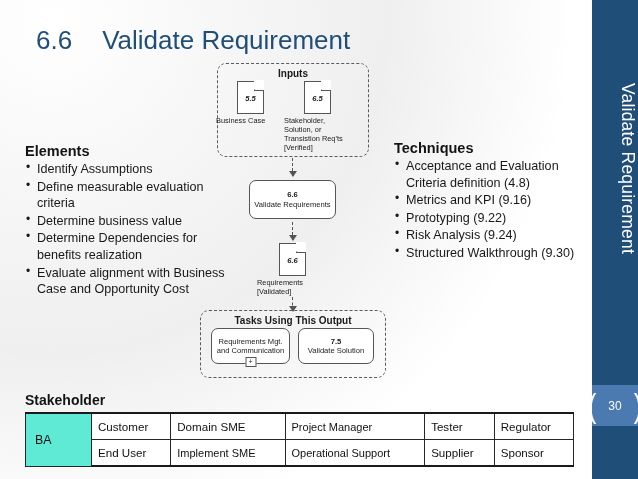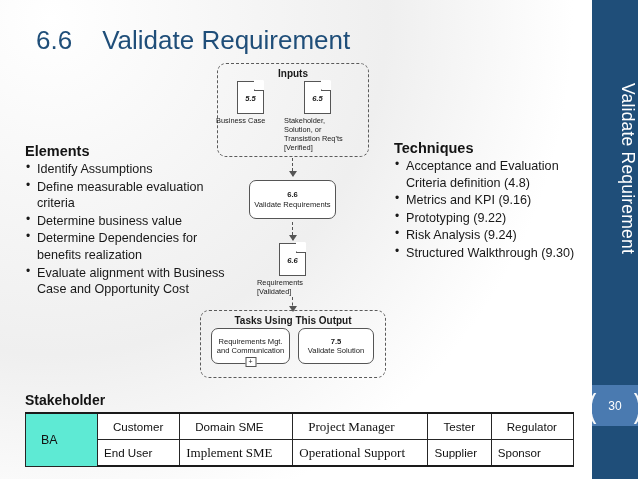--- a/index.html
+++ b/index.html
@@ -273,22 +273,22 @@
     vertical-align: middle;
     white-space: nowrap;
   }
   #stk-table .ba-cell {
     background: #5eead4;
     text-align: left;
     width: 50px;
     font-size: 12.4px;
     padding-left: 9px;
   }
-  #stk-table td.small { font-size: 13px; font-family: Liberation Serif, serif; }
-  #stk-table tr:first-child td { border-top: 2.4px solid #1a1a1a; padding-left: 15px; }
+  #stk-table td.small { font-size: 11px; }
+  #stk-table tr:first-child td { border-top: 2.4px solid #1a1a1a; }
   #stk-table tr:last-child td { border-bottom: 2.4px solid #1a1a1a; }
 </style>
 </head>
 <body>
 
 <div id="slide">
 
   <div class="slide-title">
     <span class="tnum">6.6</span><span>Validate Requirement</span>
   </div>

